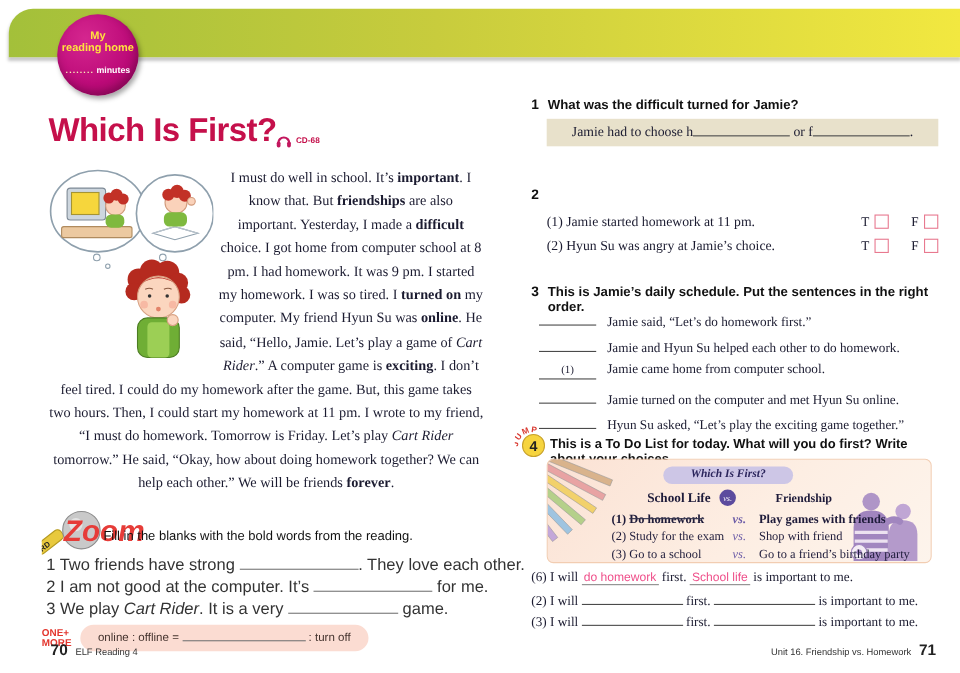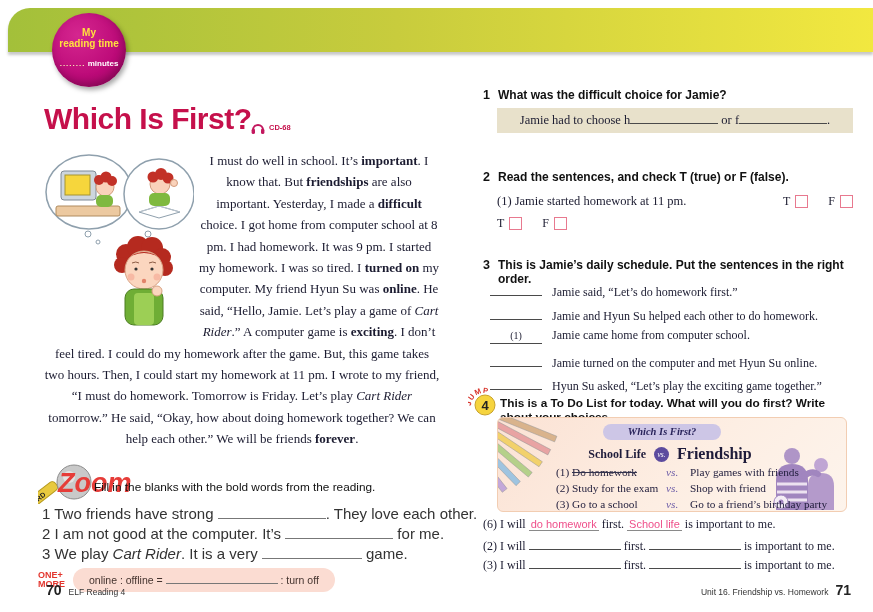--- a/index.html
+++ b/index.html
@@ -80,39 +80,39 @@
             border:1px solid #f2cdb2;overflow:hidden;}
   #pencils{position:absolute;left:-2px;top:-2px;}
   #todo-photo{position:absolute;right:2px;top:26px;}
   #todo-pill{position:absolute;left:105px;top:6px;width:118px;height:16px;border-radius:8px;background:#cdc6e6;
              text-align:center;line-height:16px;font-size:10.5px;font-weight:bold;font-style:italic;
              color:#2b255c;font-family:"Liberation Serif",serif;}
   #todo-cols{position:absolute;left:58px;top:27px;width:240px;display:flex;align-items:center;}
   .col-left-h{width:90px;text-align:right;font-weight:bold;font-size:12px;font-family:"Liberation Serif",serif;color:#1e1b3a;}
   .vs-badge{width:15px;height:15px;border-radius:50%;background:#5c4b9e;color:#fff;font-size:7.5px;font-style:italic;
             text-align:center;line-height:15px;margin:0 8px;font-family:"Liberation Serif",serif;}
-  .col-right-h{font-weight:bold;font-size:16px;font-family:"Liberation Serif",serif;color:#1e1b3a;}
+  .col-right-h{font-weight:bold;font-size:11px;font-family:"Liberation Serif",serif;color:#1e1b3a;margin-left:28px;}
   .todo-row{position:absolute;left:58px;width:284px;display:flex;font-size:11.3px;font-family:"Liberation Serif",serif;color:#1e1b3a;z-index:2;}
   .todo-left{width:110px;}
   .todo-vs{width:24px;color:#6f5fa8;font-style:italic;}
   .todo-right{flex:1;}
 
   .write-line{position:absolute;left:483px;width:380px;height:19px;font-size:12px;color:#1b1b30;white-space:nowrap;}
   .write-line .blank{width:92px;}
 </style>
 </head>
 <body>
 
 <div id="stage">
 
   <div id="band"></div>
 
   <div id="badge">
     <div class="l1">My</div>
-    <div class="l2">reading time</div>
+    <div class="l2">reading home</div>
     <div class="l3">
       <span class="dots">........</span>
       <span>minutes</span>
     </div>
   </div>
 
   <div id="title">Which Is First?</div>
   <div id="cd">
     <svg width="16" height="15" viewBox="0 0 16 15">
       <path d="M3,10 a5,5 0 0 1 10,0" fill="none" stroke="#c3175e" stroke-width="2"></path>
@@ -197,36 +197,36 @@
       <div id="om-box"><span class="">online : offline = </span><span class="blank" style="width: 112px;"></span><span class=""> : turn off</span></div>
     </div>
   </div>
 
   <div id="footer-left">
     <span class="pnum">70</span>
     <span class="plabel">ELF Reading 4</span>
   </div>
 
   <div class="qnum" style="left:483px;top:88px;">1</div>
-  <div class="qhead" style="left:498px;top:88px;">What was the difficult choice for Jamie?</div>
+  <div class="qhead" style="left:498px;top:88px;">What was the difficult turned for Jamie?</div>
   <div id="q1-box" class="serif"><span class="">Jamie had to choose h</span><span class="blank" style="width: 88px;"></span><span class=""> or f</span><span class="blank" style="width: 88px;"></span><span class="">.</span></div>
 
   <div class="qnum" style="left:483px;top:170px;">2</div>
-  <div class="qhead" style="left:498px;top:170px;">Read the sentences, and check T (true) or F (false).</div>
   <div class="q2-row serif" style="top:192px;">
     <span class="q2-text">(1) Jamie started homework at 11 pm.</span>
     <span class="tf">
       <span class="tf-letter">T</span>
       <span class="cb"></span>
       <span class="gap"></span>
       <span class="tf-letter">F</span>
       <span class="cb"></span>
     </span>
   </div>
   <div class="q2-row serif" style="top:214px;">
+    <span class="q2-text">(2) Hyun Su was angry at Jamie’s choice.</span>
     <span class="tf">
       <span class="tf-letter">T</span>
       <span class="cb"></span>
       <span class="gap"></span>
       <span class="tf-letter">F</span>
       <span class="cb"></span>
     </span>
   </div>
 
   <div class="qnum" style="left:483px;top:258px;">3</div>
@@ -286,21 +286,21 @@
         <circle cx="13" cy="58" r="7" fill="#f2ecf8" stroke="#8a6bb5"></circle>
         <circle cx="13" cy="58" r="2.5" fill="#8a6bb5"></circle>
       </g>
     </svg>
     <div id="todo-pill">Which Is First?</div>
     <div id="todo-cols">
       <span class="col-left-h">School Life</span>
       <span class="vs-badge">vs.</span>
       <span class="col-right-h">Friendship</span>
     </div>
-    <div class="todo-row" style="top:48px;">
+    <div class="todo-row" style="top:48px;font-weight:bold;">
       <span class="todo-left"><span class="">(1) </span><span class="strike">Do homework</span></span>
       <span class="todo-vs">vs.</span>
       <span class="todo-right">Play games with friends</span>
     </div>
     <div class="todo-row" style="top:64px;">
       <span class="todo-left"><span class="">(2) Study for the exam</span></span>
       <span class="todo-vs">vs.</span>
       <span class="todo-right">Shop with friend</span>
     </div>
     <div class="todo-row" style="top:80px;">

